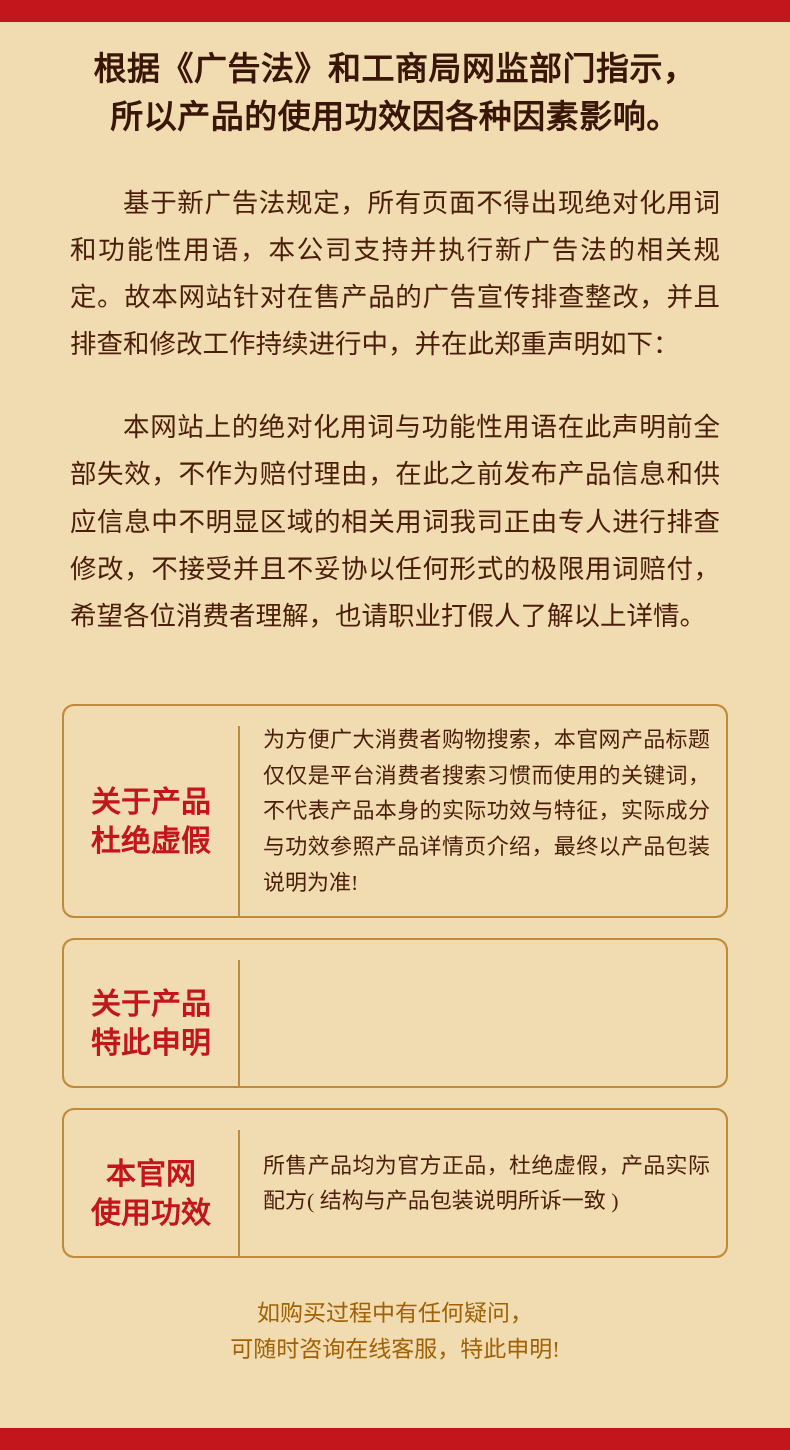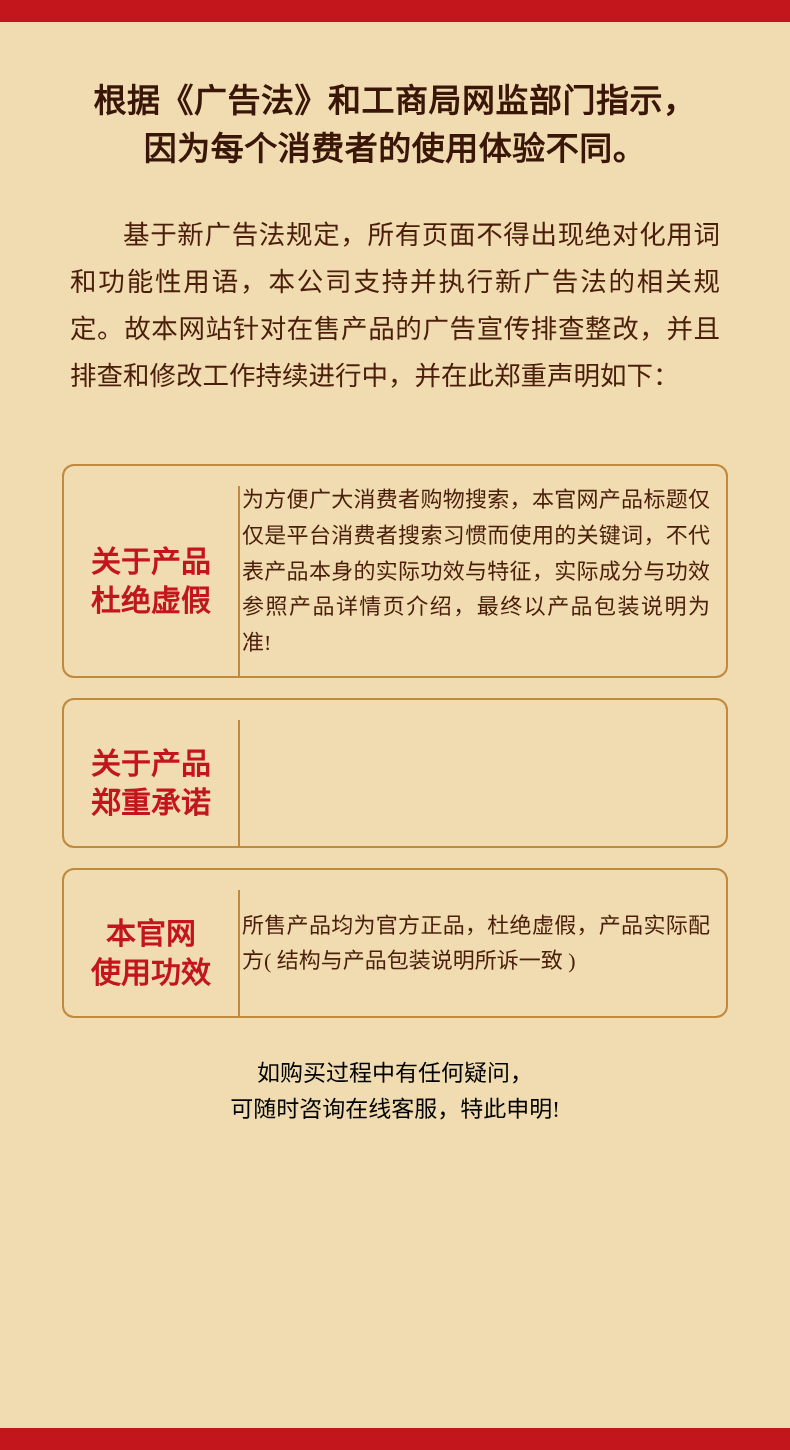--- a/index.html
+++ b/index.html
@@ -47,21 +47,21 @@
     padding: 0 62px;
   }
   .headline {
     color: #3a1608;
     font-weight: bold;
     font-size: 33px;
     line-height: 1.45;
     text-align: center;
     letter-spacing: 0.5px;
     margin: 0;
-    padding-top: 56px;
+    padding-top: 24px;
   }
   .headline .l2 {
     display: block;
   }
   .body-text {
     color: #4a1e0a;
     font-size: 26.5px;
     line-height: 1.78;
     text-align: justify;
     text-justify: inter-ideograph;
@@ -108,72 +108,73 @@
     display: block;
     white-space: nowrap;
   }
   .card-body {
     flex: 1 1 auto;
     display: flex;
     align-items: center;
     color: #4a1e0a;
     font-size: 22px;
     line-height: 1.62;
-    padding: 16px 16px 16px 2px;
+    padding: 16px 16px 16px 23px;
     text-align: justify;
     text-justify: inter-ideograph;
     box-sizing: border-box;
   }
   .card-3 .card-body {
     padding-top: 18px;
     padding-bottom: 18px;
     border-radius: 17px;
   }
   .footer {
     padding-top: 18px;
     text-align: center;
-    color: #000000;
+    color: #a16207;
     font-size: 23px;
     line-height: 1.55;
   }
   .footer span {
     display: block;
   }
 </style>
 </head>
 <body>
 
 <div class="page">
 
   <div class="top-bar"></div>
 
   <div class="panel">
 
     <h1 class="headline">
       <span class="l1">根据《广告法》和工商局网监部门指示，</span>
-      <span class="l2">因为每个消费者的使用体验不同。</span>
+      <span class="l2">所以产品的使用功效因各种因素影响。</span>
     </h1>
 
     <p class="body-text para-1">基于新广告法规定，所有页面不得出现绝对化用词和功能性用语，本公司支持并执行新广告法的相关规定。故本网站针对在售产品的广告宣传排查整改，并且排查和修改工作持续进行中，并在此郑重声明如下：</p>
 
+    <p class="body-text para-2">本网站上的绝对化用词与功能性用语在此声明前全部失效，不作为赔付理由，在此之前发布产品信息和供应信息中不明显区域的相关用词我司正由专人进行排查修改，不接受并且不妥协以任何形式的极限用词赔付，希望各位消费者理解，也请职业打假人了解以上详情。</p>
 
     <div class="cards">
 
       <div class="card card-1">
         <div class="card-title">
           <span>关于产品</span>
           <span>杜绝虚假</span>
         </div>
         <div class="card-body">为方便广大消费者购物搜索，本官网产品标题仅仅是平台消费者搜索习惯而使用的关键词，不代表产品本身的实际功效与特征，实际成分与功效参照产品详情页介绍，最终以产品包装说明为准!</div>
       </div>
 
       <div class="card card-2">
         <div class="card-title">
           <span>关于产品</span>
-          <span>郑重承诺</span>
+          <span>特此申明</span>
         </div>
       </div>
 
       <div class="card card-3">
         <div class="card-title">
           <span>本官网</span>
           <span>使用功效</span>
         </div>
         <div class="card-body">所售产品均为官方正品，杜绝虚假，产品实际配方( 结构与产品包装说明所诉一致 )</div>
       </div>

